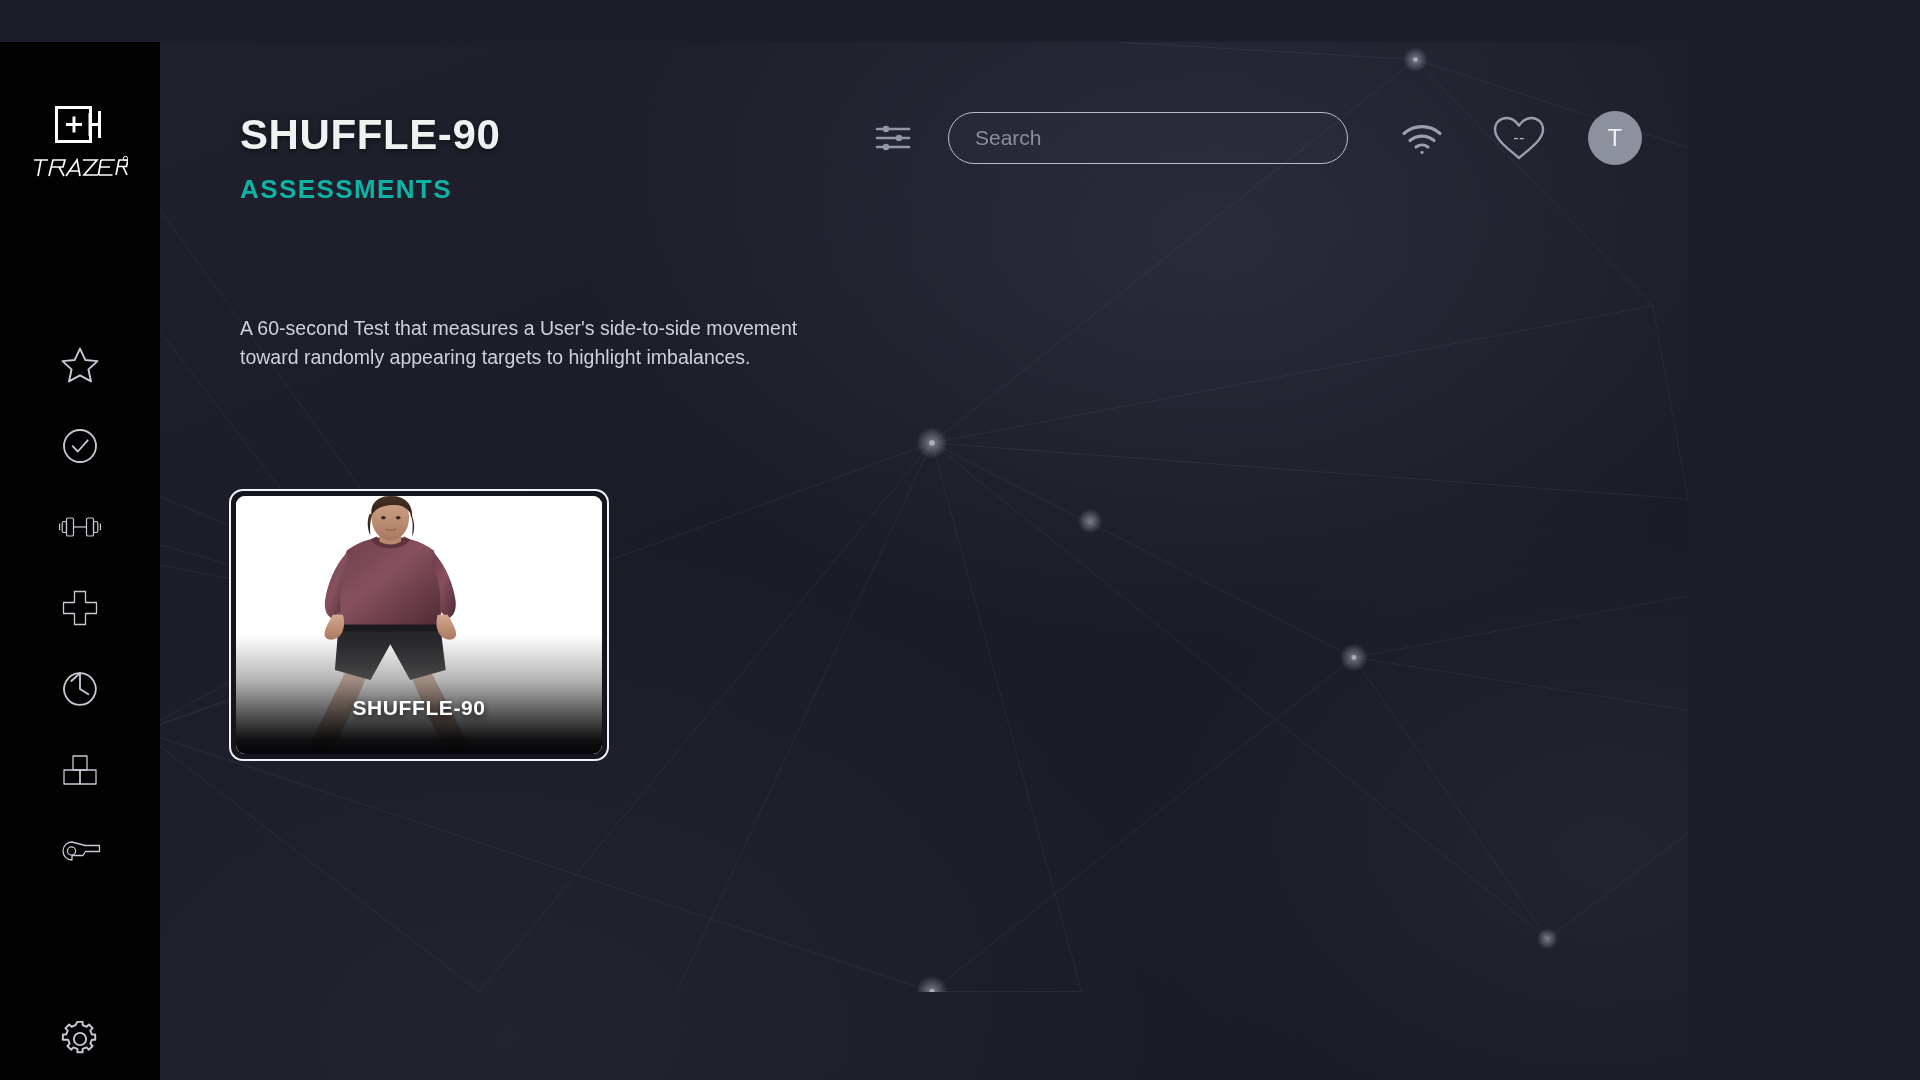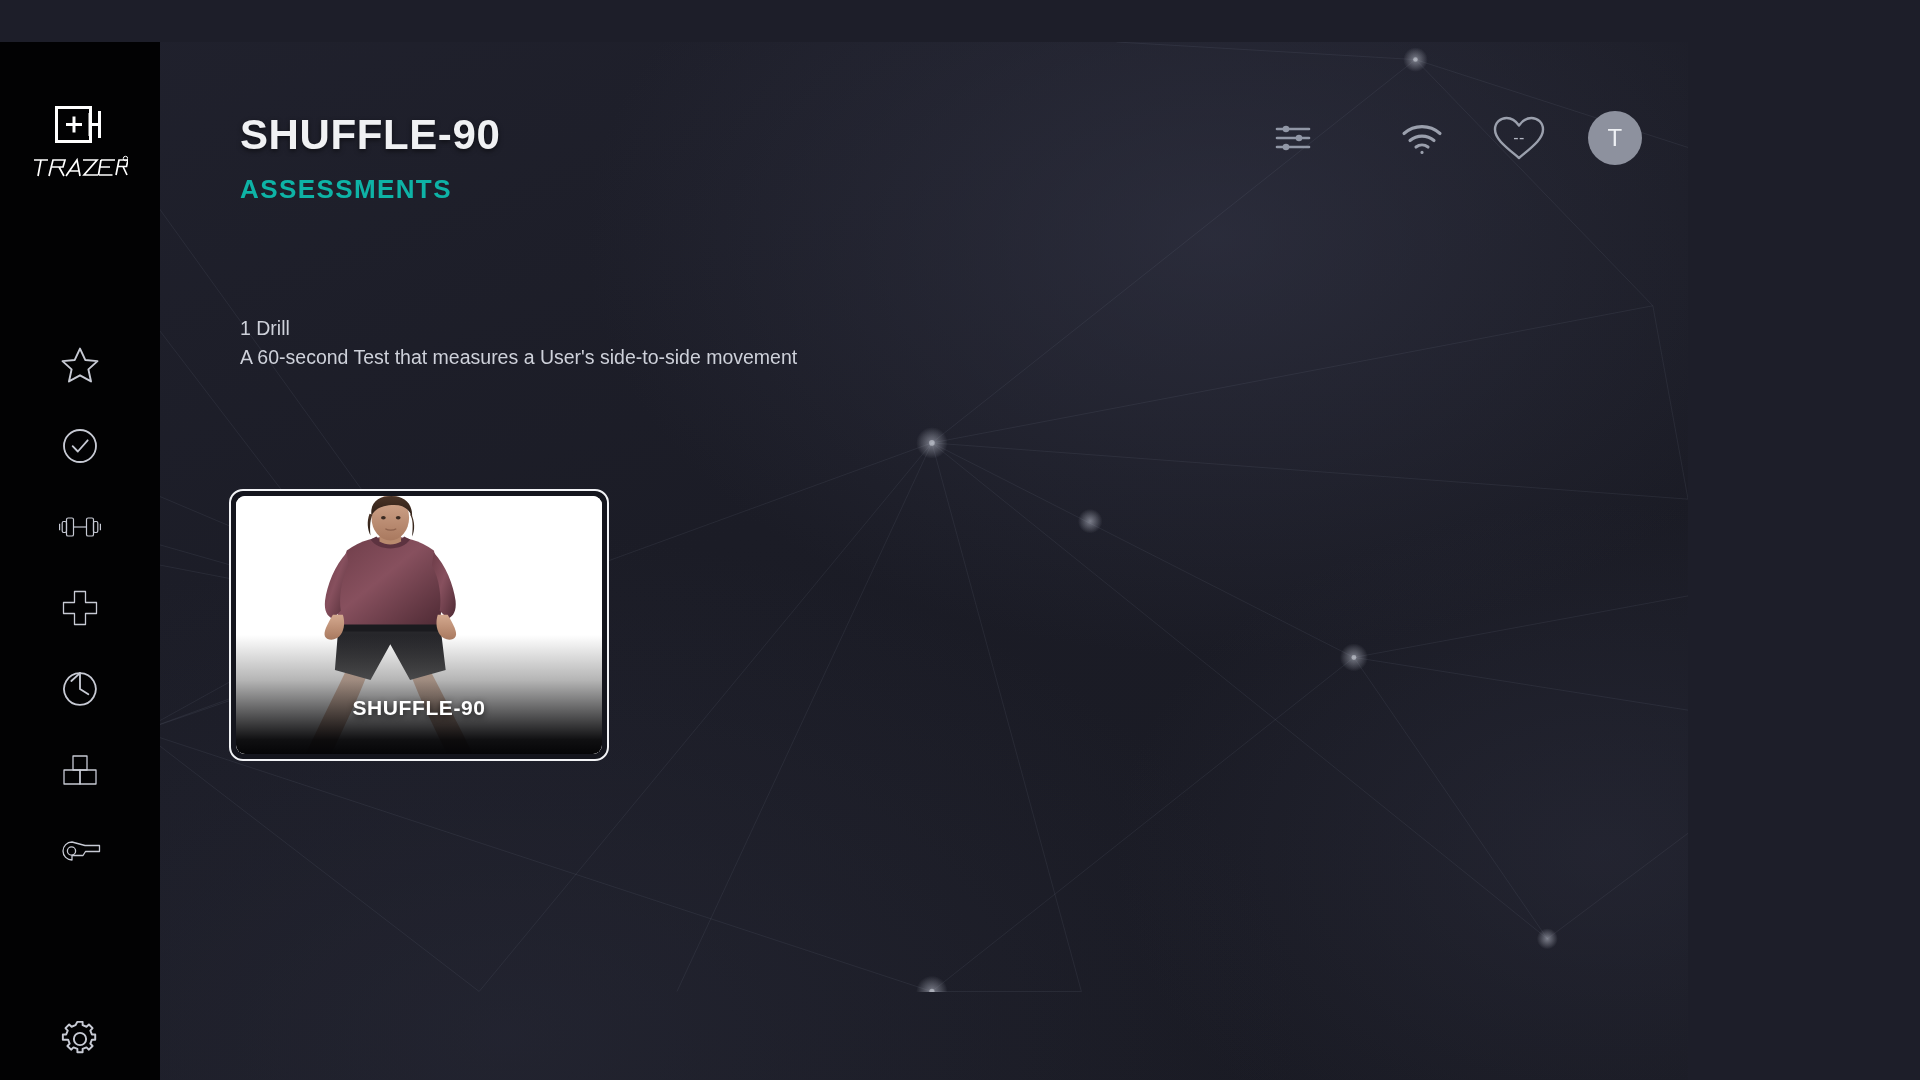--- a/index.html
+++ b/index.html
@@ -292,20 +292,23 @@
       <svg width="38" height="34" viewBox="0 0 38 34" fill="none" stroke="#9197a6" stroke-width="2.6" stroke-linecap="round">
         <path d="M3 8 H35"></path>
         <path d="M3 17 H35"></path>
         <path d="M3 26 H35"></path>
         <circle cx="12" cy="8" r="3.3" fill="#9197a6" stroke="none"></circle>
         <circle cx="25" cy="17" r="3.3" fill="#9197a6" stroke="none"></circle>
         <circle cx="12" cy="26" r="3.3" fill="#9197a6" stroke="none"></circle>
       </svg>
     </div>
 
+    <div class="search-box">
+      <input class="search-input" type="text" placeholder="Search" style="">
+    </div>
 
     <div class="wifi-btn">
       <svg width="42" height="32" viewBox="0 0 42 32" fill="none" stroke="#9ba0ad" stroke-width="3.1" stroke-linecap="round">
         <path d="M3 11.5 A27 27 0 0 1 39 11.5"></path>
         <path d="M9 18.5 A18.5 18.5 0 0 1 33 18.5"></path>
         <path d="M15 25 A10 10 0 0 1 27 25"></path>
         <path d="M21 30.2 l0 .2"></path>
       </svg>
     </div>
 
@@ -316,22 +319,22 @@
       <span class="hr-val">--</span>
     </div>
 
     <div class="avatar">
       <span>T</span>
     </div>
 
   </div>
 
   <div class="desc">
-    <p>1 Drill</p>
     <p>A 60-second Test that measures a User's side-to-side movement</p>
+    <p>toward randomly appearing targets to highlight imbalances.</p>
   </div>
 
   <div class="card-outer">
     <div class="card-inner">
 
       <svg class="card-photo" viewBox="0 0 370 262" preserveAspectRatio="xMidYMid slice">
         <defs>
           <linearGradient id="shirt" x1="0" y1="0" x2="1" y2="1">
             <stop offset="0%" stop-color="#6d3c48"></stop>
             <stop offset="45%" stop-color="#87505e"></stop>

